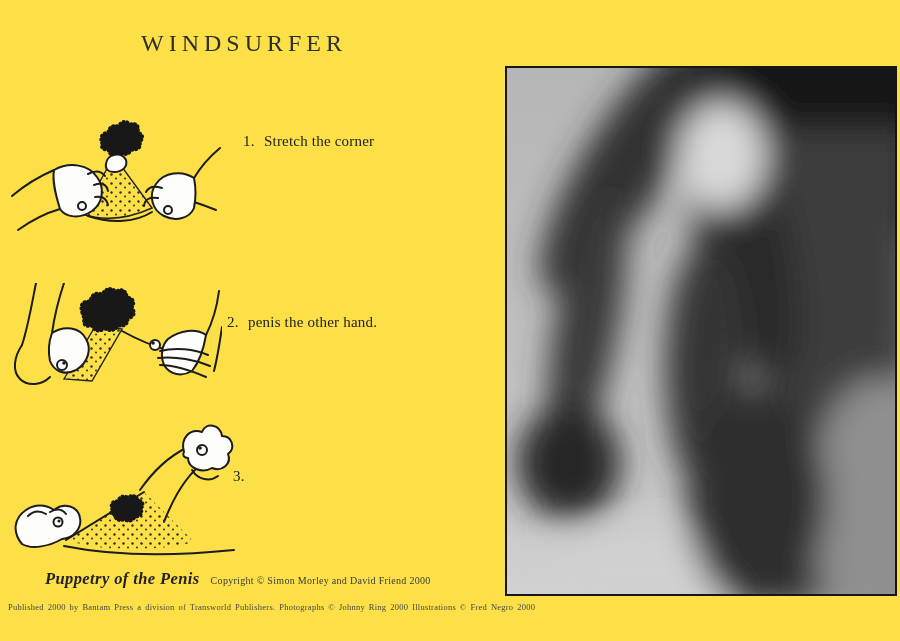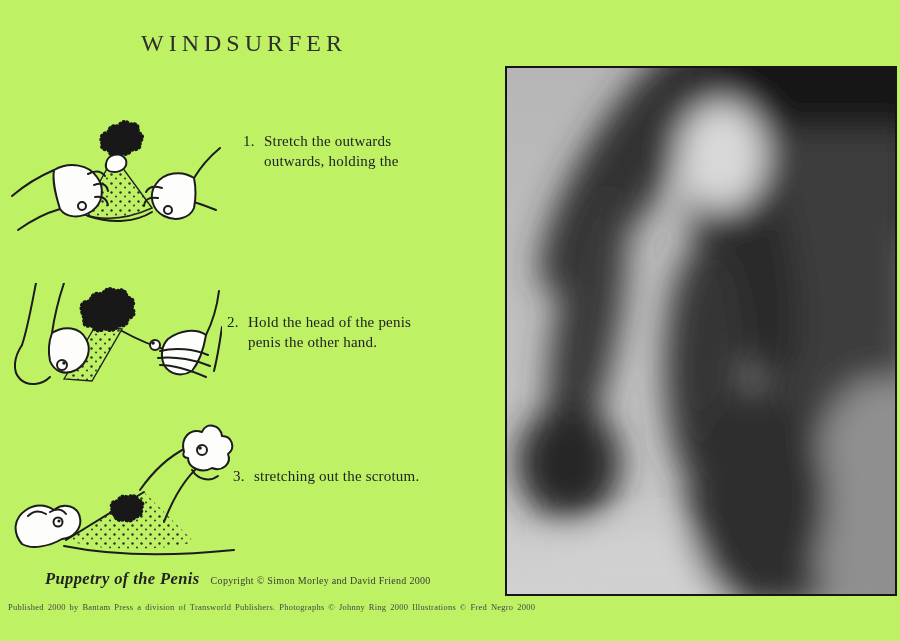--- a/index.html
+++ b/index.html
@@ -1,19 +1,19 @@
 <!DOCTYPE html>
 <html><head>
 <meta charset="utf-8">
 <style>
   html,body{margin:0;padding:0;}
   .page{
     position:relative;
     width:900px;height:641px;
-    background:#bef264;
+    background:#fde047;
     font-family:"Liberation Serif","DejaVu Serif",serif;
     color:#1f1f1f;
     overflow:hidden;
   }
   .title{
     position:absolute;left:141px;top:30px;
     font-size:24px;letter-spacing:5px;font-weight:500;color:#2e2e2e;
   }
   .step{
     position:absolute;display:flex;gap:7px;
@@ -125,37 +125,34 @@
     <circle cx="55" cy="97" r="1.6" fill="#1c1c1c"></circle>
     <path class="lineart-fill" d="M180,28 C176,14 186,4 198,8 C202,-2 216,0 218,12 C228,12 232,24 224,30 C228,40 218,48 208,44 C198,50 184,44 184,34 C180,34 178,31 180,28 Z"></path>
     <circle class="lineart" cx="198" cy="26" r="5"></circle>
     <circle cx="196" cy="24" r="1.8" fill="#1c1c1c"></circle>
     <path class="lineart" d="M188,46 C194,56 206,58 214,52"></path>
   </svg>
 
   <div class="step step1">
     <span class="num">1.</span>
     <span class="lines">
-      <span>Stretch the outwards</span>
-      <span>outwards, holding the</span>
+      <span>Stretch the corner</span>
     </span>
   </div>
 
   <div class="step step2">
     <span class="num">2.</span>
     <span class="lines">
-      <span>Hold the head of the penis</span>
       <span>penis the other hand.</span>
     </span>
   </div>
 
   <div class="step step3">
     <span class="num">3.</span>
     <span class="lines">
-      <span>stretching out the scrotum.</span>
     </span>
   </div>
 
   <div class="photo-frame" aria-label="black-and-white demonstration photograph">
     <svg width="388" height="526" viewBox="0 0 388 526">
       <defs>
         <filter id="pblur" x="-20%" y="-20%" width="140%" height="140%">
           <feGaussianBlur stdDeviation="16"></feGaussianBlur>
         </filter>
         <linearGradient id="bggrad" x1="0" y1="0" x2="0" y2="1">

